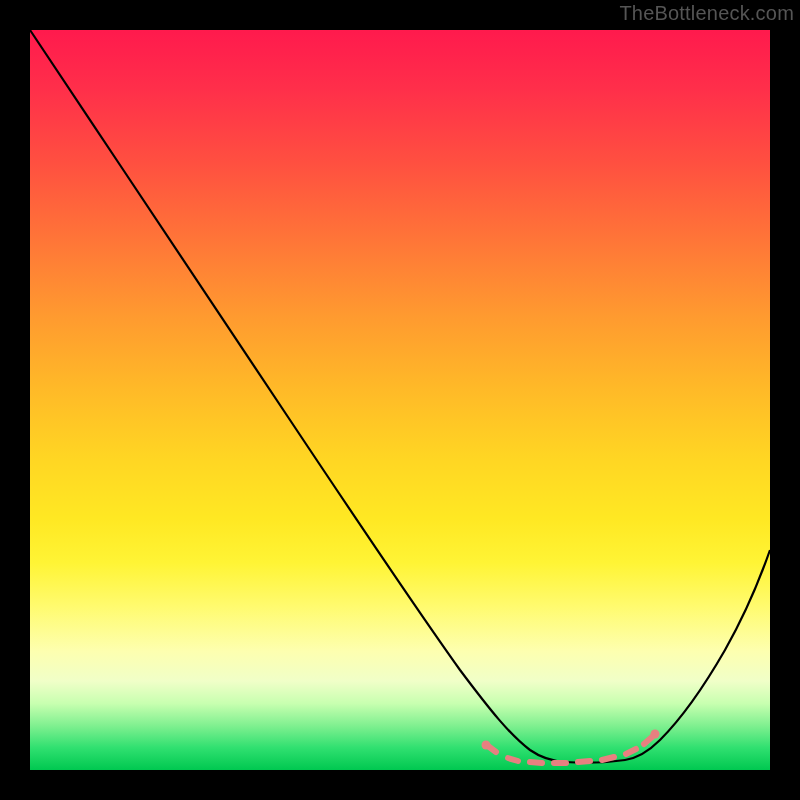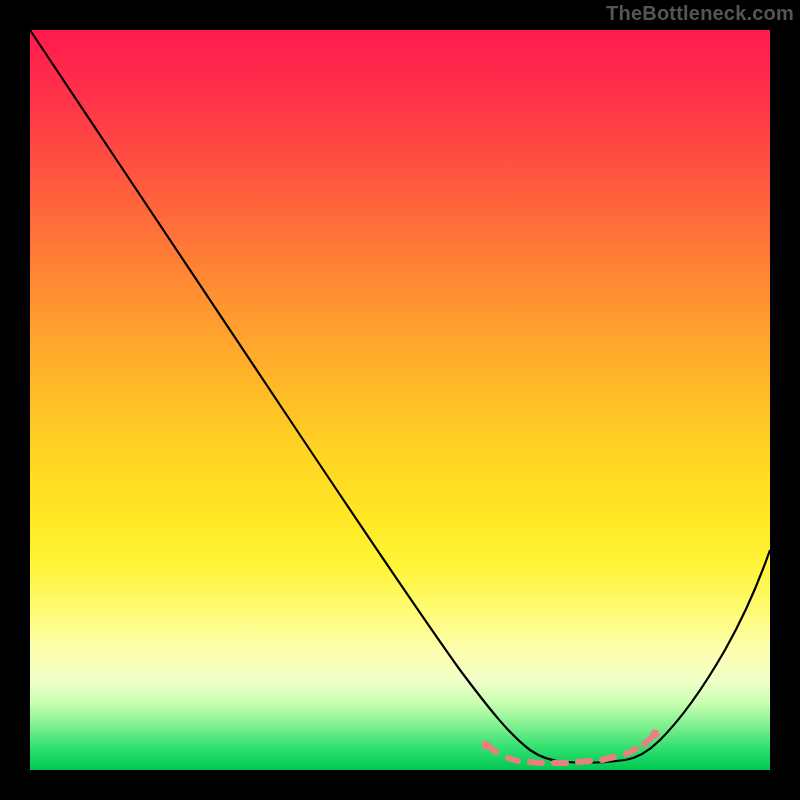--- a/index.html
+++ b/index.html
@@ -16,21 +16,21 @@
     width: 800px;
     height: 800px;
     background: #000;
   }
   .watermark {
     position: absolute;
     top: 2px;
     right: 6px;
     color: #555;
     font-size: 20px;
-    font-weight: 700;
+    font-weight: 400;
     letter-spacing: 0.2px;
     z-index: 10;
   }
   .plot-outer {
     position: absolute;
     left: 30px;
     top: 30px;
     width: 740px;
     height: 740px;
     background: #000;

